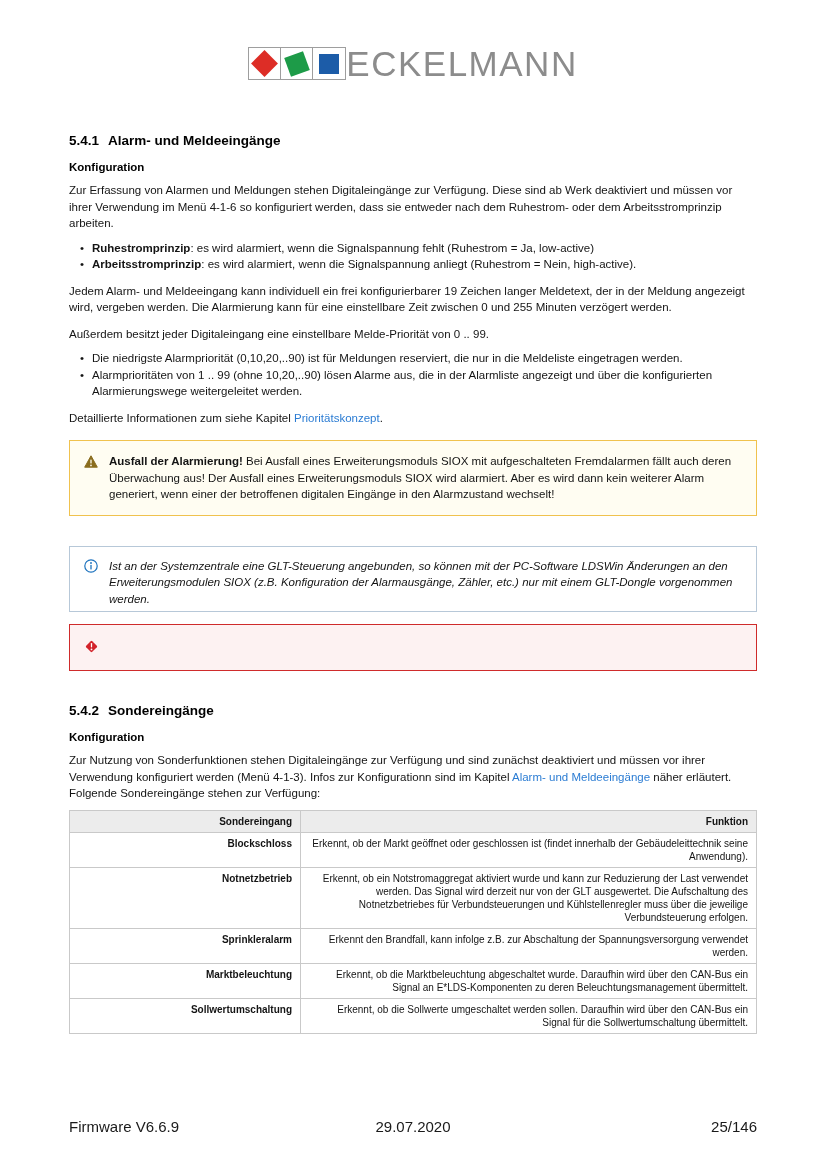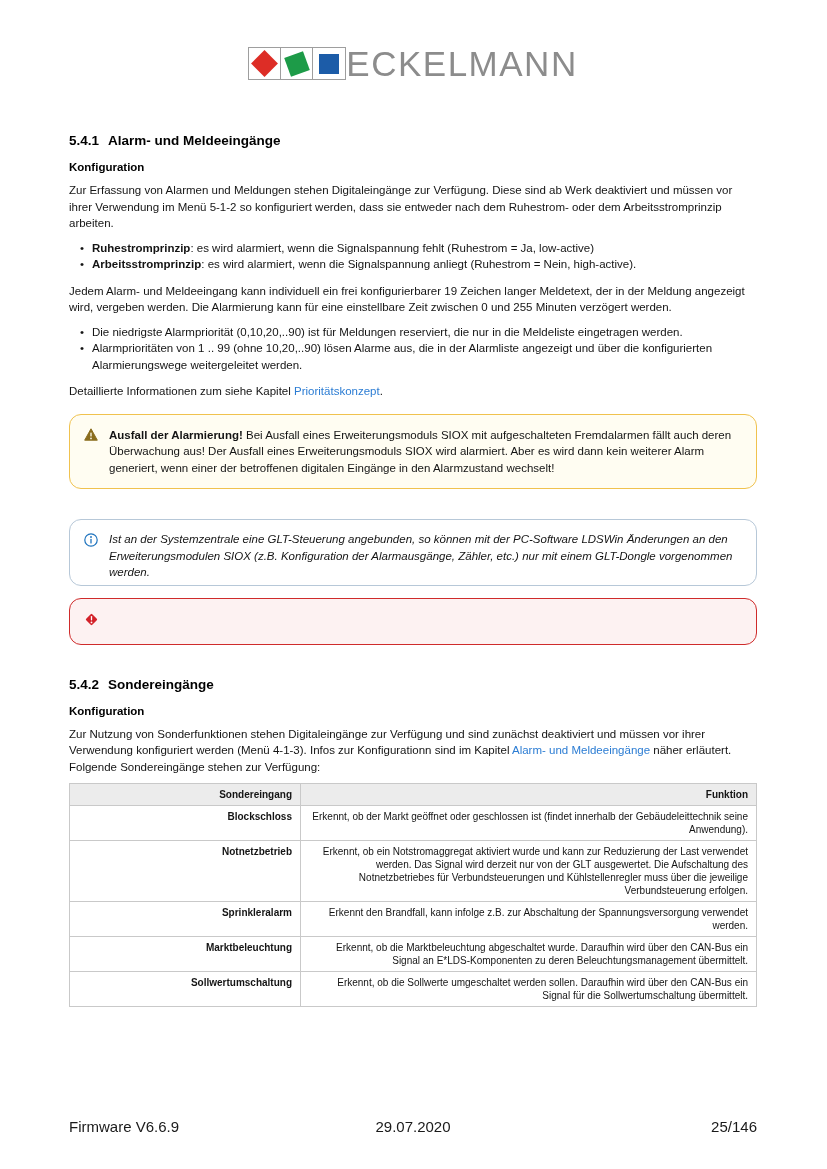--- a/index.html
+++ b/index.html
@@ -41,21 +41,21 @@
     font-size: 11.5px; line-height: 16.5px;
   }
   ul.bullets li::before {
     content: "\2022"; position: absolute; left: 11px; top: 0;
     font-size: 11.5px; line-height: 16.5px; color: #141414;
   }
 
   
   .notice {
     display: flex; gap: 11px; align-items: flex-start;
-    border-radius: 12px; padding: 12px 16px 12px 14px;
+    border-radius: 0; padding: 12px 16px 12px 14px;
     font-size: 11.5px; line-height: 16.5px;
   }
   .notice .n-icon { flex: 0 0 auto; margin-top: 1.5px; }
   .notice-warning { margin-top: 14px; border: 1px solid #f0c24e; background: #fffdf2; }
   .notice-info    { margin-top: 30px; border: 1px solid #b7c8d8; background: #ffffff; padding-top: 11px; padding-bottom: 4px; font-style: italic; }
   .notice-danger  { margin-top: 12px; border: 1px solid #cf2b2b; background: #fdf2f2; }
 
   
   table.sonder-table {
     margin-top: 8px; width: 100%;
@@ -98,29 +98,30 @@
     </div>
     <div class="brand">ECKELMANN</div>
   </div>
 
   <h1 class="section-title">
     <span class="sec-num">5.4.1</span><span>Alarm- und Meldeeingänge</span>
   </h1>
 
   <h2 class="sub-heading">Konfiguration</h2>
 
-  <p class="body-text">Zur Erfassung von Alarmen und Meldungen stehen Digitaleingänge zur Verfügung. Diese sind ab Werk deaktiviert und müssen vor ihrer Verwendung im Menü 5-1-2 so konfiguriert werden, dass sie entweder nach dem Ruhestrom- oder dem Arbeitsstromprinzip arbeiten.</p>
+  <p class="body-text">Zur Erfassung von Alarmen und Meldungen stehen Digitaleingänge zur Verfügung. Diese sind ab Werk deaktiviert und müssen vor ihrer Verwendung im Menü 4-1-6 so konfiguriert werden, dass sie entweder nach dem Ruhestrom- oder dem Arbeitsstromprinzip arbeiten.</p>
 
   <ul class="bullets">
     <li><span class="rt-b">Ruhestromprinzip</span><span>: es wird alarmiert, wenn die Signalspannung fehlt (Ruhestrom = Ja, low-active)</span></li>
     <li><span class="rt-b">Arbeitsstromprinzip</span><span>: es wird alarmiert, wenn die Signalspannung anliegt (Ruhestrom = Nein, high-active).</span></li>
   </ul>
 
   <p class="body-text" style="margin-top:10px">Jedem Alarm- und Meldeeingang kann individuell ein frei konfigurierbarer 19 Zeichen langer Meldetext, der in der Meldung angezeigt wird, vergeben werden. Die Alarmierung kann für eine einstellbare Zeit zwischen 0 und 255 Minuten verzögert werden.</p>
 
+  <p class="body-text" style="margin-top:10px">Außerdem besitzt jeder Digitaleingang eine einstellbare Melde-Priorität von 0 .. 99.</p>
 
   <ul class="bullets">
     <li><span>Die niedrigste Alarmpriorität (0,10,20,..90) ist für Meldungen reserviert, die nur in die Meldeliste eingetragen werden.</span></li>
     <li><span>Alarmprioritäten von 1 .. 99 (ohne 10,20,..90) lösen Alarme aus, die in der Alarmliste angezeigt und über die konfigurierten Alarmierungswege weitergeleitet werden.</span></li>
   </ul>
 
   <p class="body-text" style="margin-top:10px"><span>Detaillierte Informationen zum siehe Kapitel </span><a class="rt-link">Prioritätskonzept</a><span>.</span></p>
 
   <div class="notice notice-warning">
     <span class="n-icon">

